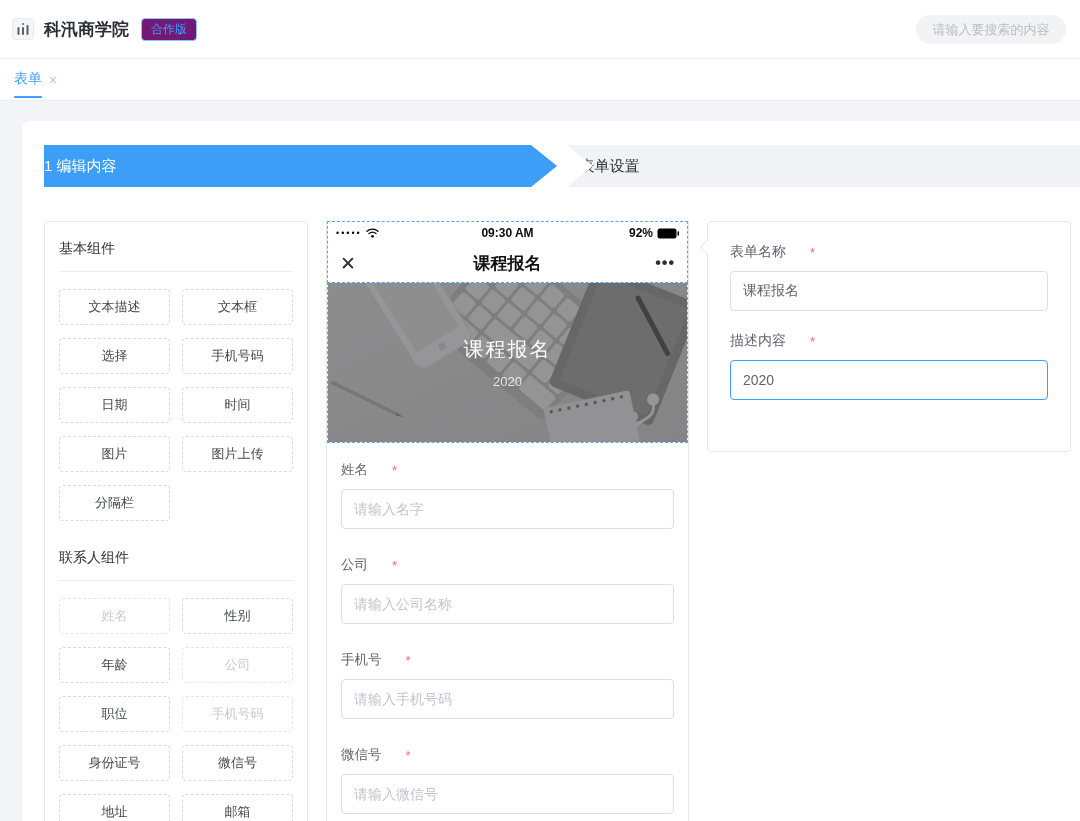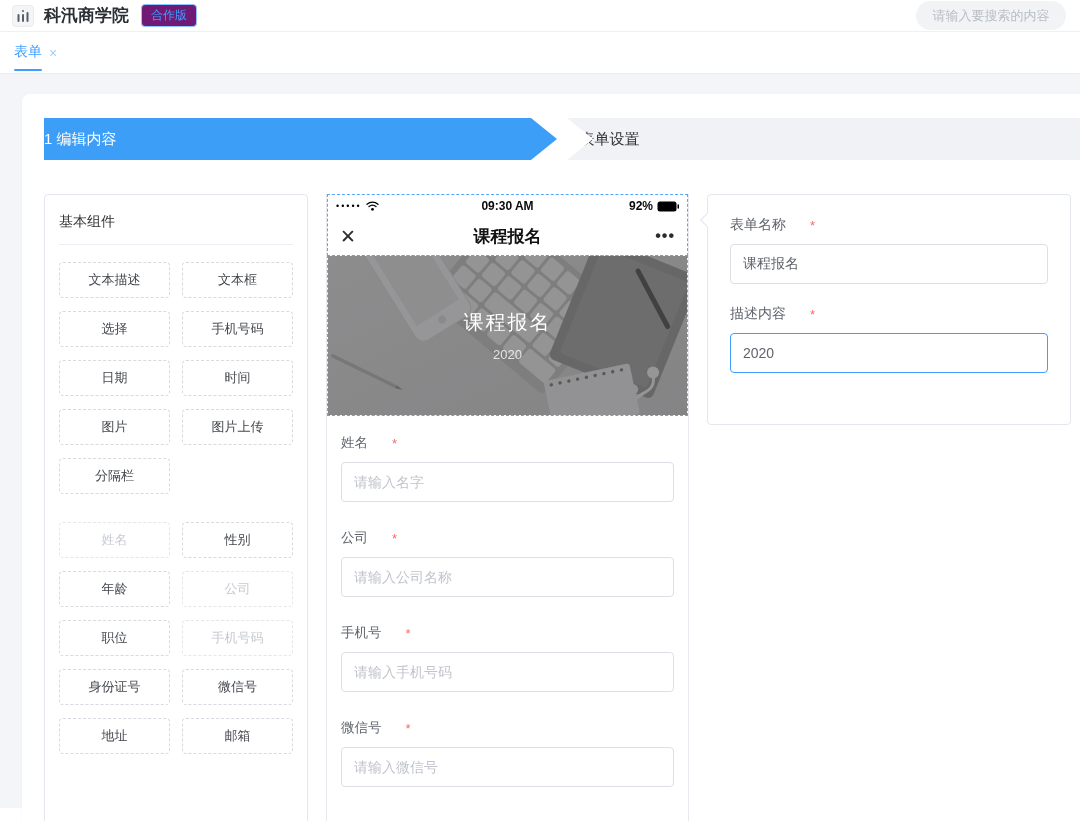--- a/index.html
+++ b/index.html
@@ -1,20 +1,20 @@
 <!DOCTYPE html>
 <html><head>
 <meta charset="utf-8">
 <style>
   * { margin:0; padding:0; box-sizing:border-box; }
   html,body { width:1080px; height:821px; overflow:hidden; background:#fff;
     font-family:"Liberation Sans","DejaVu Sans",sans-serif; color:#303133; }
 
   
-  .app-header { height:32px; display:flex; align-items:center; padding:0 12px;
+  .app-header { height:59px; display:flex; align-items:center; padding:0 12px;
     background:#fff; border-bottom:1px solid #eef0f3; }
   .logo-box { width:22px; height:22px; border-radius:4px; background:#f4f5f7;
     border:1px solid #e9ebee; display:flex; align-items:center; justify-content:center; }
   .app-title { margin-left:10px; font-size:17px; font-weight:700; color:#2b2f36; }
   .app-badge { margin-left:12px; font-size:12px; color:#409EFF; border:1px solid #8cc5ff;
     border-radius:4px; padding:2px 9px; background:#701a75; }
   .search-pill { margin-left:auto; margin-right:2px; width:150px; height:29px;
     border:none; outline:none; border-radius:15px; background:#f2f3f5; color:#b9bdc5;
     font-size:13px; text-align:center; font-family:inherit; }
   .search-pill::placeholder { color:#b9bdc5; }
@@ -246,20 +246,21 @@
             <div class="comp-btn">选择</div>
             <div class="comp-btn">手机号码</div>
             <div class="comp-btn">日期</div>
             <div class="comp-btn">时间</div>
             <div class="comp-btn">图片</div>
             <div class="comp-btn">图片上传</div>
             <div class="comp-btn">分隔栏</div>
           </div>
         </div>
         <div class="comp-section">
+          <div class="comp-title">联系人组件</div>
           <div class="comp-grid">
             <div class="comp-btn disabled">姓名</div>
             <div class="comp-btn">性别</div>
             <div class="comp-btn">年龄</div>
             <div class="comp-btn disabled">公司</div>
             <div class="comp-btn">职位</div>
             <div class="comp-btn disabled">手机号码</div>
             <div class="comp-btn">身份证号</div>
             <div class="comp-btn">微信号</div>
             <div class="comp-btn">地址</div>

